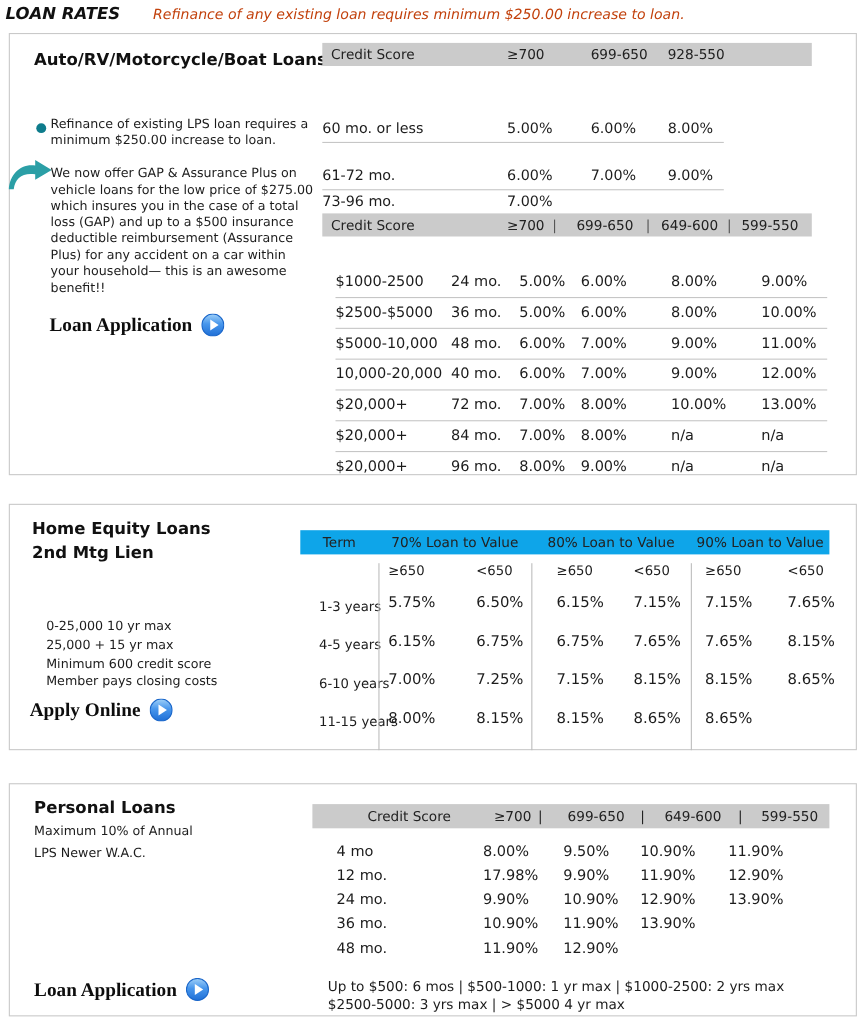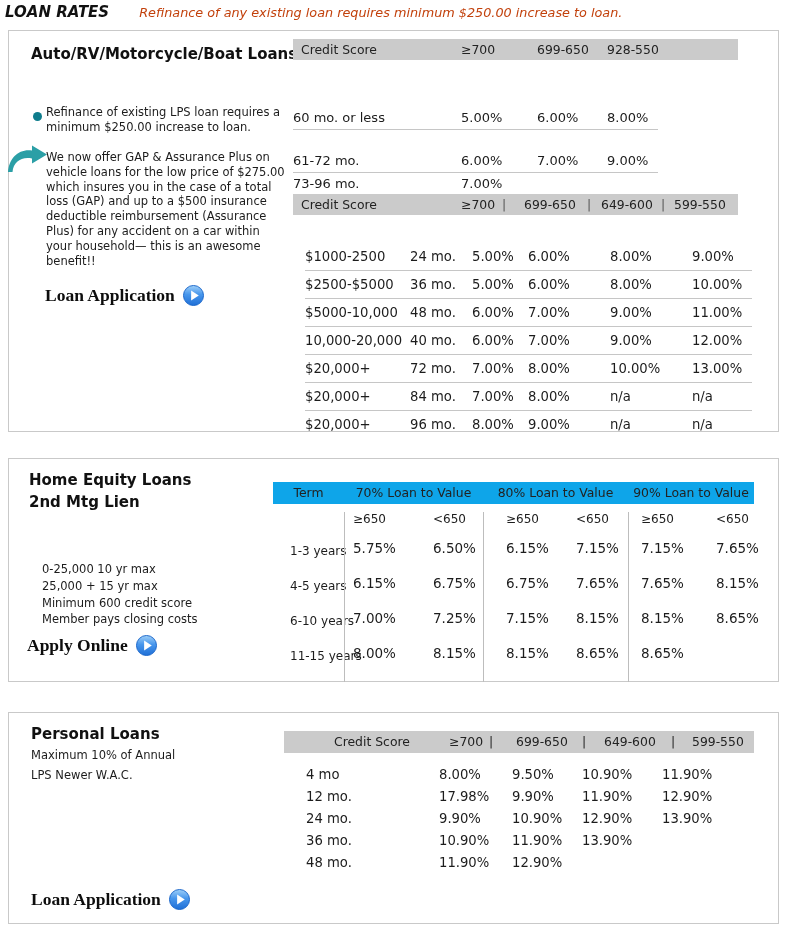--- a/index.html
+++ b/index.html
@@ -363,14 +363,15 @@
         <span class="pc4"></span>
       </div>
       <div class="prow">
         <span class="pterm">48 mo.</span>
         <span class="pc1">11.90%</span>
         <span class="pc2">12.90%</span>
         <span class="pc3"></span>
         <span class="pc4"></span>
       </div>
     </div>
+    <div class="pl-footnote">Up to $500: 6 mos | $500-1000: 1 yr max | $1000-2500: 2 yrs max  $2500-5000: 3 yrs max  |  &gt; $5000 4 yr max</div>
   </div>
 </section>
 
 </body></html>

